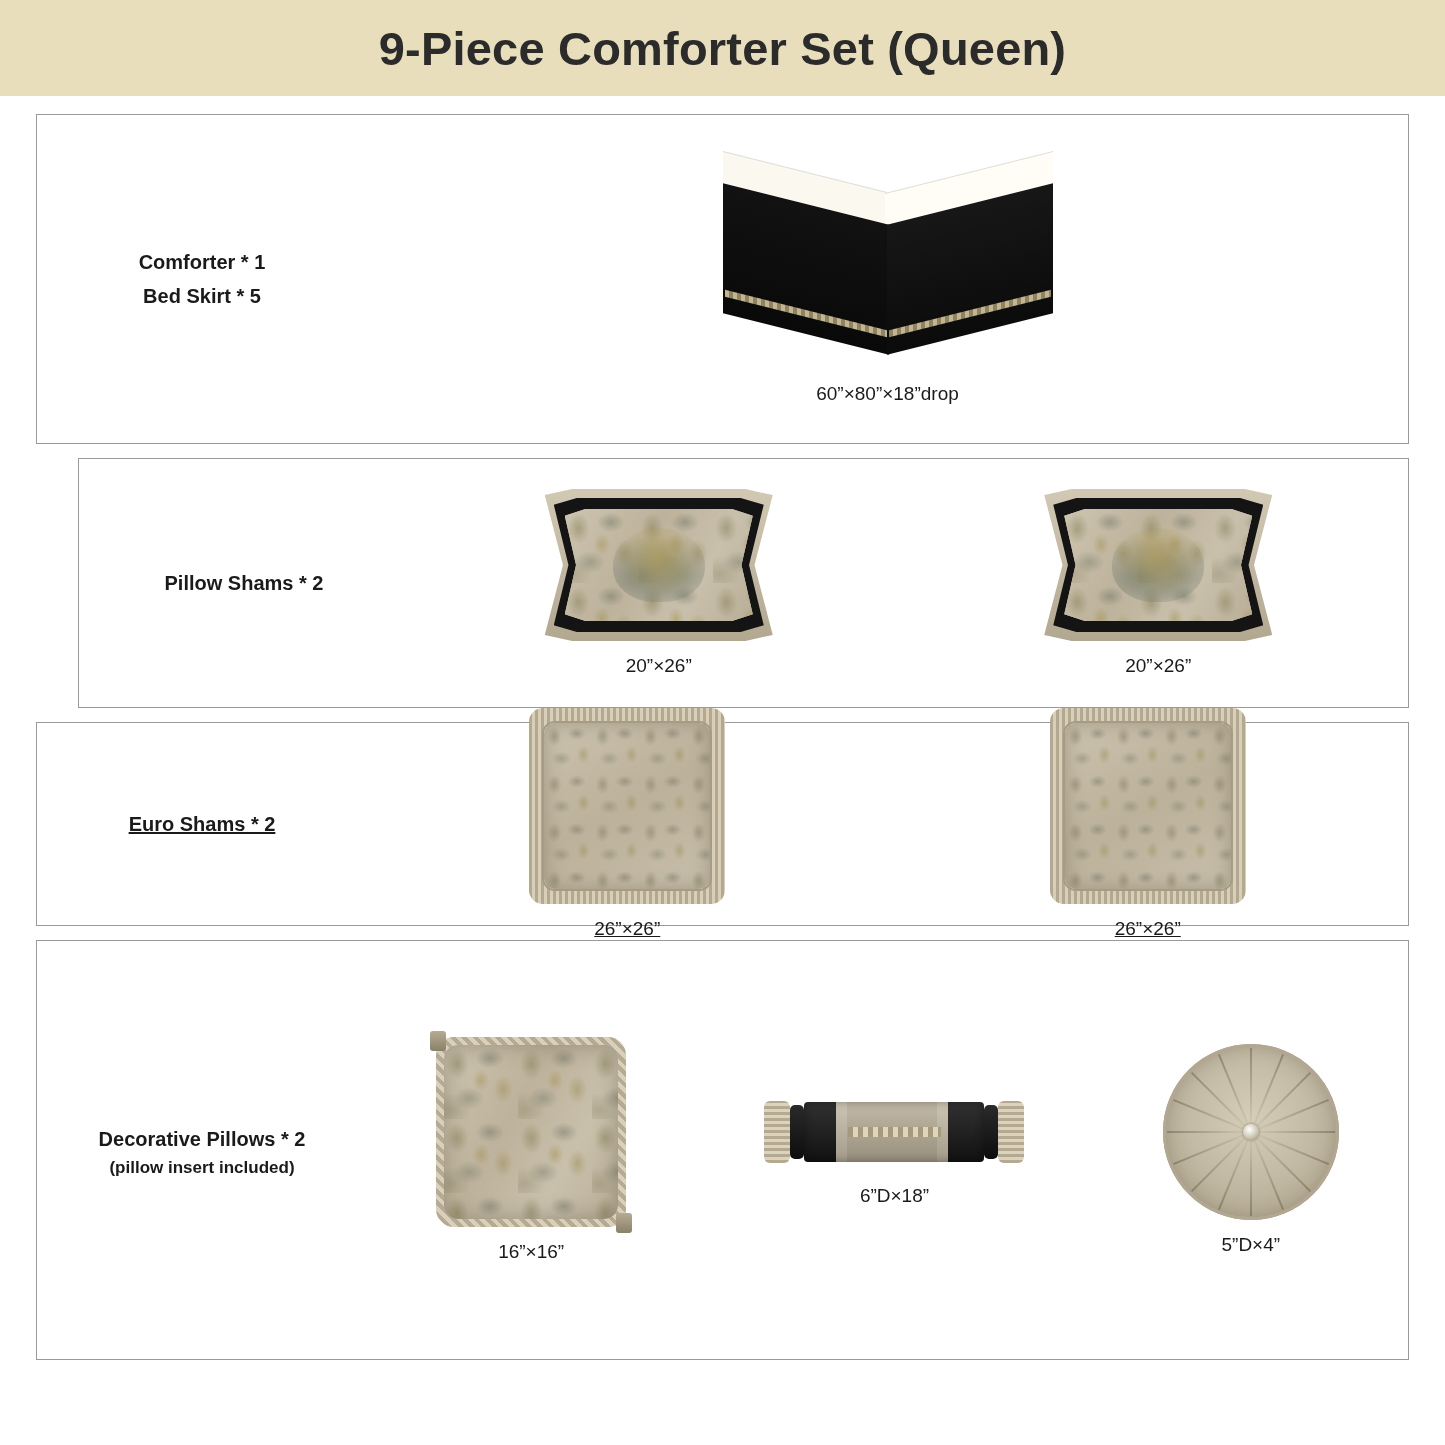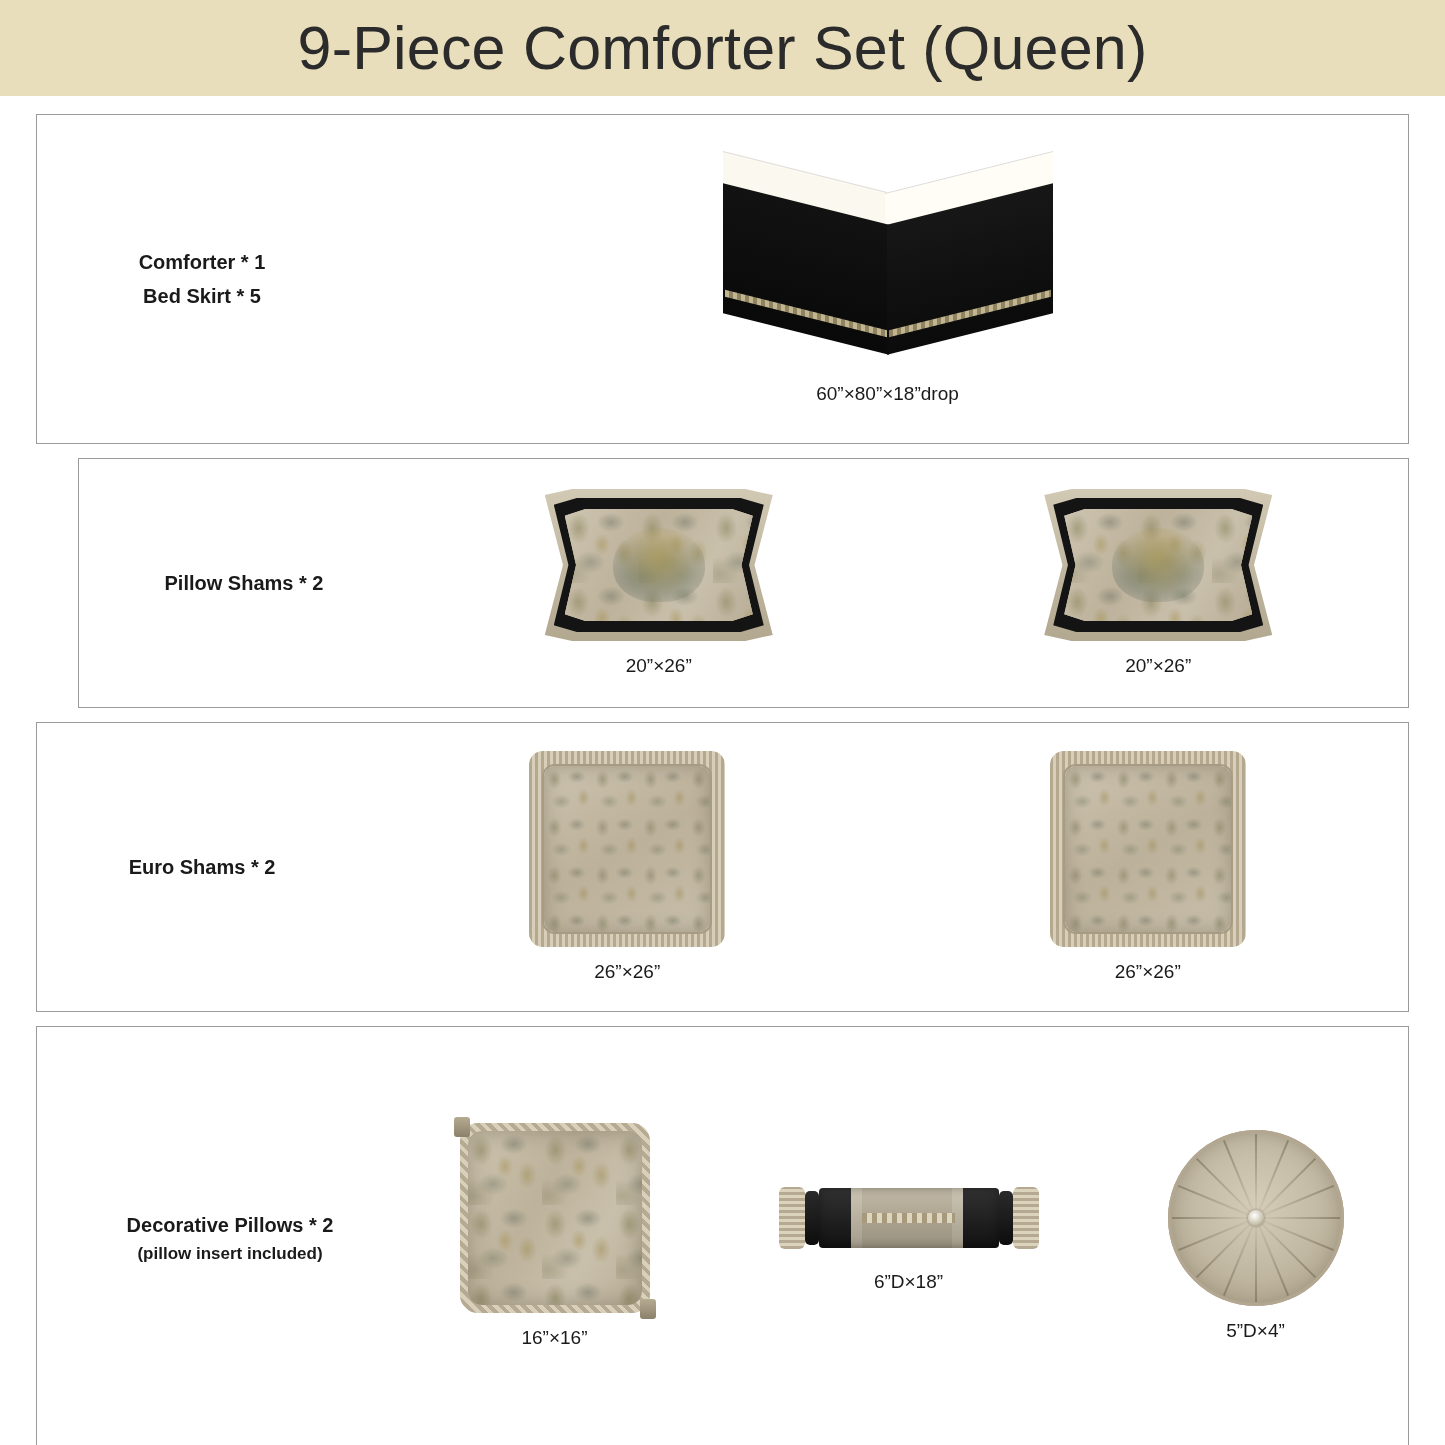--- a/index.html
+++ b/index.html
@@ -14,22 +14,22 @@
   }
   .page { width:1445px; height:1445px; position:relative; }
 
   
   .header {
     height: 96px;
     background: #e8debb;
     display:flex; align-items:center; justify-content:center;
   }
   .header-title {
-    font-size: 61px;
-    font-weight: normal;
+    font-size: 47px;
+    font-weight: bold;
     color: #2b2b2b;
     letter-spacing: .2px;
   }
 
   
   .rows { padding: 18px 36px 18px 36px; }
   .row {
     border: 1.5px solid #9a9a9a;
     display:flex;
     align-items:stretch;
@@ -53,22 +53,22 @@
     display:flex;
     align-items:center;
     justify-content:space-around;
   }
   .item { display:flex; flex-direction:column; align-items:center; }
   .item-art { display:flex; align-items:flex-end; justify-content:center; }
   .item-dim { font-size:19px; margin-top:14px; color:#1a1a1a; white-space:nowrap; }
 
   .r1 { height: 330px; justify-content: flex-end; }
   .r2 { height: 250px; margin-left: 42px; }
-  .r3 { height: 290px; }
-  .r4 { height: 420px; padding-left: 28px; }
+  .r3 { height: 204px; text-decoration: underline; }
+  .r4 { height: 420px; }
 
   
   .paisley {
     background-color:#c8bfac;
     background-image:
       radial-gradient(ellipse 16px 22px at 18% 26%, rgba(138,132,92,.55), rgba(138,132,92,0) 70%),
       radial-gradient(ellipse 20px 14px at 62% 18%, rgba(106,112,96,.45), rgba(106,112,96,0) 70%),
       radial-gradient(ellipse 14px 20px at 80% 60%, rgba(158,142,84,.5), rgba(158,142,84,0) 70%),
       radial-gradient(ellipse 22px 16px at 34% 72%, rgba(120,124,104,.45), rgba(120,124,104,0) 70%),
       radial-gradient(ellipse 12px 16px at 50% 48%, rgba(168,150,92,.55), rgba(168,150,92,0) 70%),

